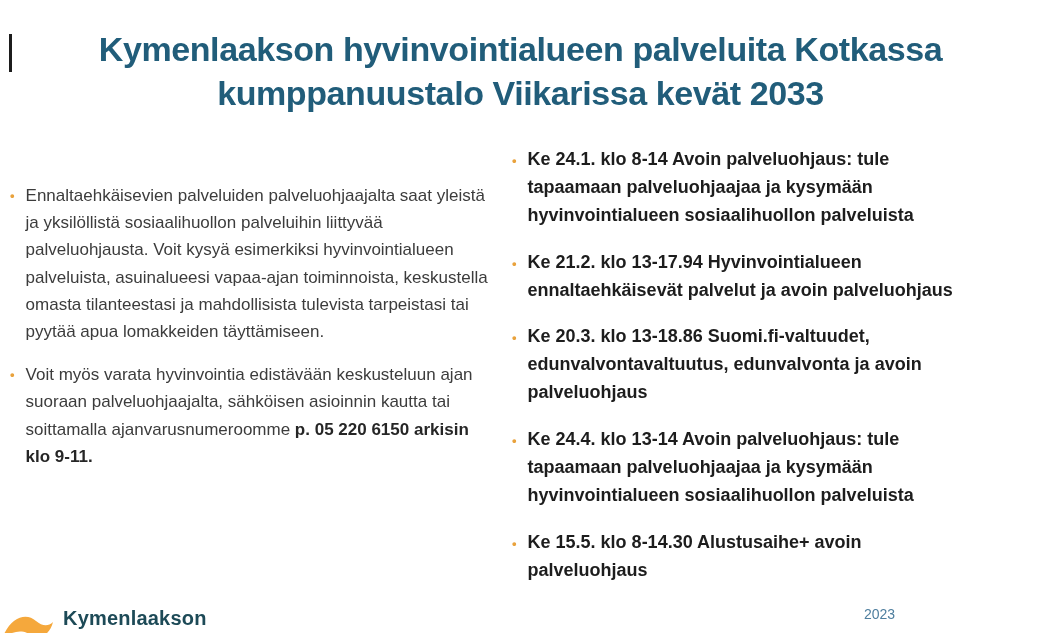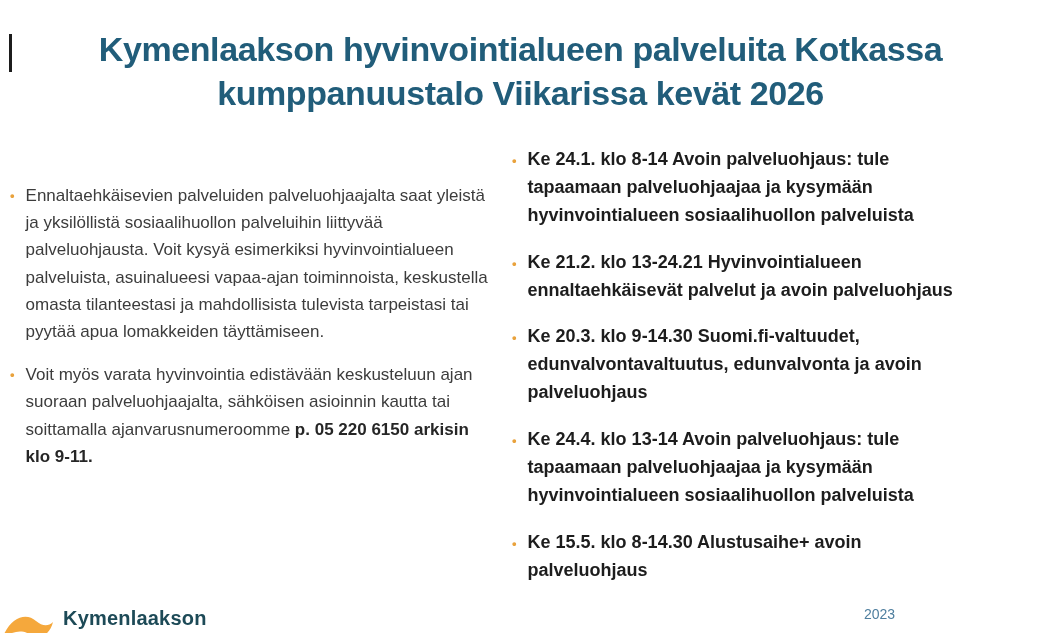--- a/index.html
+++ b/index.html
@@ -92,46 +92,46 @@
     color: #4e7e9e;
   }
 </style>
 </head>
 <body>
 
 <div class="slide">
 
   <div class="title-block">
     <span class="text-cursor"></span>
-    <h1><span>Kymenlaakson hyvinvointialueen palveluita Kotkassa</span><br><span>kumppanuustalo Viikarissa kevät 2026</span></h1>
+    <h1><span>Kymenlaakson hyvinvointialueen palveluita Kotkassa</span><br><span>kumppanuustalo Viikarissa kevät 2033</span></h1>
   </div>
 
   <ul class="bullet-list left-list">
     <li>
       <span class="bullet">•</span>
       <span class="li-text"><span>Ennaltaehkäisevien palveluiden palveluohjaajalta saat yleistä ja yksilöllistä sosiaalihuollon palveluihin liittyvää palveluohjausta. Voit kysyä esimerkiksi hyvinvointialueen palveluista, asuinalueesi vapaa-ajan toiminnoista, keskustella omasta tilanteestasi ja mahdollisista tulevista tarpeistasi tai pyytää apua lomakkeiden täyttämiseen.</span><b></b></span>
     </li>
     <li>
       <span class="bullet">•</span>
       <span class="li-text"><span>Voit myös varata hyvinvointia edistävään keskusteluun ajan suoraan palveluohjaajalta, sähköisen asioinnin kautta tai soittamalla ajanvarusnumeroomme </span><b>p. 05 220 6150 arkisin klo 9-11.</b></span>
     </li>
   </ul>
 
   <ul class="bullet-list right-list">
     <li>
       <span class="bullet">•</span>
       <span class="li-text">Ke 24.1. klo 8-14 Avoin palveluohjaus: tule tapaamaan palveluohjaajaa ja kysymään hyvinvointialueen sosiaalihuollon palveluista</span>
     </li>
     <li>
       <span class="bullet">•</span>
-      <span class="li-text">Ke 21.2. klo 13-24.21 Hyvinvointialueen ennaltaehkäisevät palvelut ja avoin palveluohjaus</span>
+      <span class="li-text">Ke 21.2. klo 13-17.94 Hyvinvointialueen ennaltaehkäisevät palvelut ja avoin palveluohjaus</span>
     </li>
     <li>
       <span class="bullet">•</span>
-      <span class="li-text">Ke 20.3. klo 9-14.30 Suomi.fi-valtuudet, edunvalvontavaltuutus, edunvalvonta ja avoin palveluohjaus</span>
+      <span class="li-text">Ke 20.3. klo 13-18.86 Suomi.fi-valtuudet, edunvalvontavaltuutus, edunvalvonta ja avoin palveluohjaus</span>
     </li>
     <li>
       <span class="bullet">•</span>
       <span class="li-text">Ke 24.4. klo 13-14 Avoin palveluohjaus: tule tapaamaan palveluohjaajaa ja kysymään hyvinvointialueen sosiaalihuollon palveluista</span>
     </li>
     <li>
       <span class="bullet">•</span>
       <span class="li-text">Ke 15.5. klo 8-14.30 Alustusaihe+ avoin palveluohjaus</span>
     </li>
   </ul>

